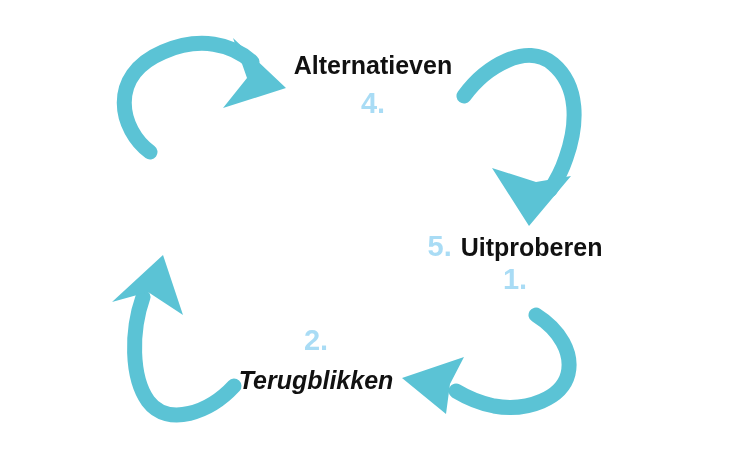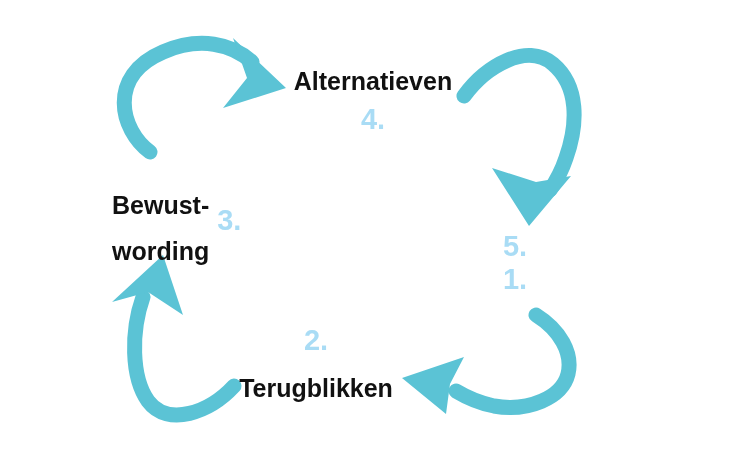--- a/index.html
+++ b/index.html
@@ -35,21 +35,20 @@
   .step{
     position:absolute;
     color:var(--text);
     font-weight:700;
   }
   .label{
     font-size:25px;
     line-height:30px;
     color:var(--text);
     white-space:nowrap;
-    margin-top:16px;
   }
   .num{
     font-size:29px;
     line-height:34px;
     color:var(--number);
     white-space:nowrap;
   }
   
   .step-top{
     left:273px;top:50px;width:200px;
@@ -68,21 +67,21 @@
   }
   .step-right .row{
     display:flex;justify-content:center;align-items:baseline;
     gap:9px;height:33px;
   }
   
   .step-bottom{
     left:216px;top:323px;width:200px;
     text-align:center;
   }
-  .step-bottom .label{margin-top:16px;}
+  .step-bottom .label{margin-top:8px;font-style:italic;}
 </style>
 </head>
 <body>
 
 <div class="canvas">
 
   <svg class="arrow-layer" viewBox="0 0 730 466" aria-hidden="true">
 
     <g>
       <path class="arrow-shaft" d="M 150 152 C 120 130, 107 76, 163 52 C 200 36, 232 44, 252 62"></path>
@@ -103,31 +102,25 @@
       <path class="arrow-shaft" d="M 234 386 C 210 412, 168 428, 148 401 C 131 377, 131 331, 143 297"></path>
       <path class="arrow-head" d="M 163 255 L 112 302 L 148 292 L 183 315 Z"></path>
     </g>
   </svg>
 
   <div class="step step-top">
     <div class="label">Alternatieven</div>
     <div class="num">4.</div>
   </div>
 
-  <div class="step step-left">
-    <div class="lines">
-      <div class="label">Bewust-</div>
-      <div class="label">wording</div>
-    </div>
-    <div class="num">3.</div>
-  </div>
 
   <div class="step step-right">
     <div class="row">
       <span class="num">5.</span>
+      <span class="label">Uitproberen</span>
     </div>
     <div class="row">
       <span class="num">1.</span>
     </div>
   </div>
 
   <div class="step step-bottom">
     <div class="num">2.</div>
     <div class="label">Terugblikken</div>
   </div>

